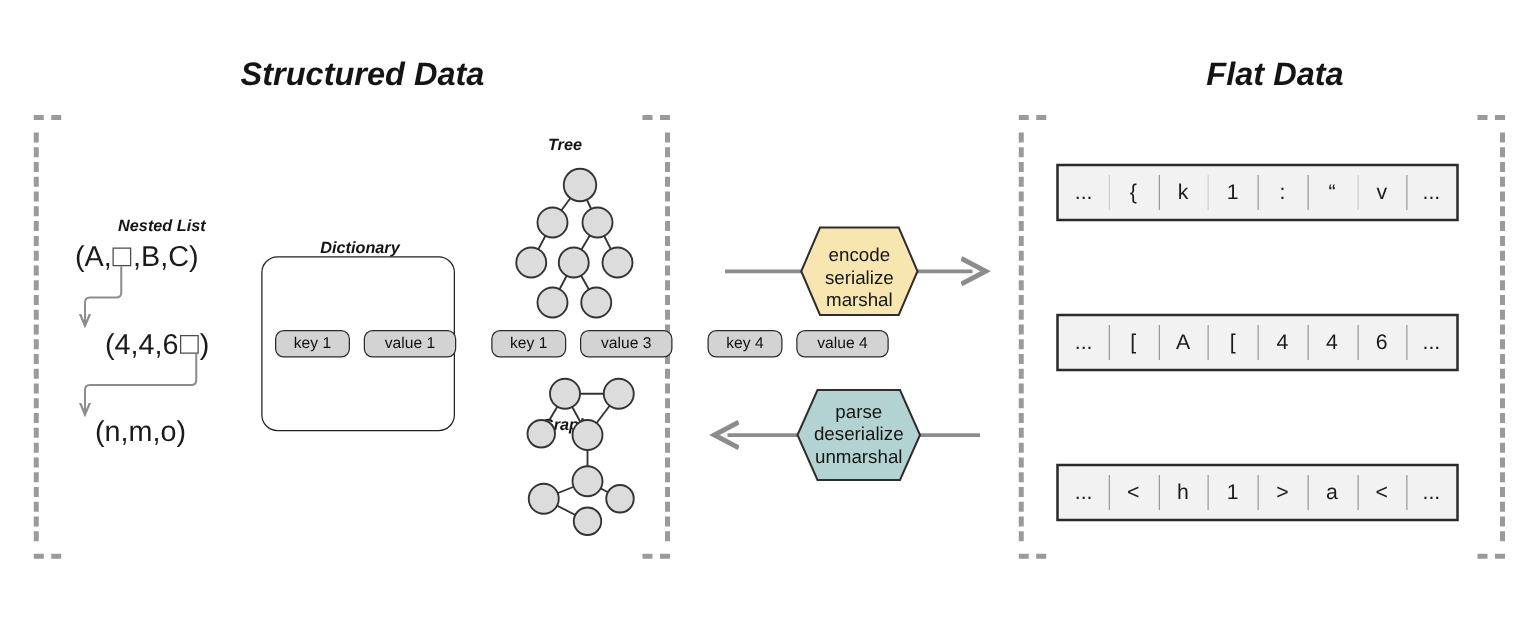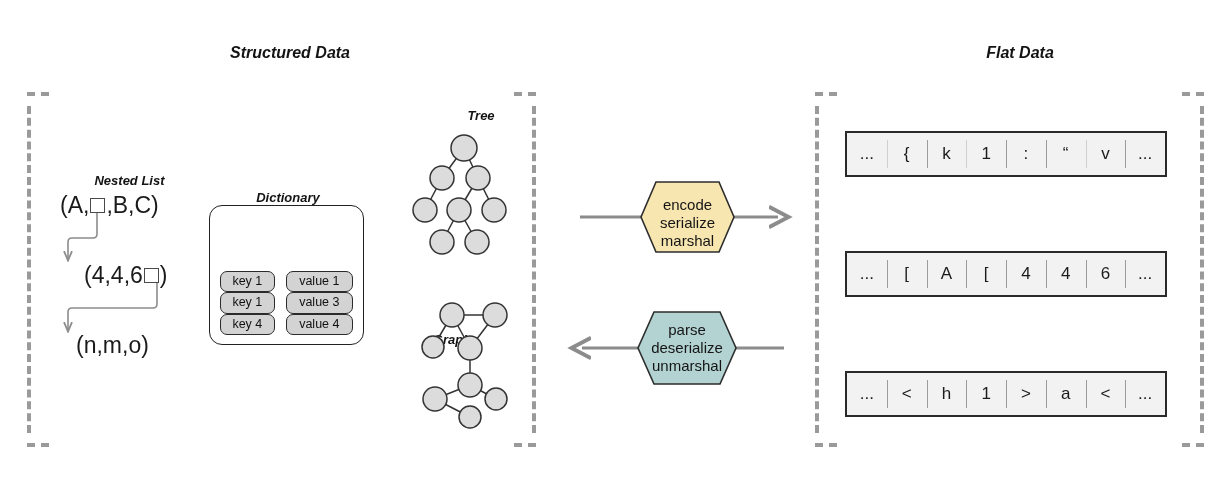--- a/index.html
+++ b/index.html
@@ -3,21 +3,21 @@
 <meta charset="utf-8">
 <style>
   html,body{margin:0;padding:0;background:#ffffff;}
   body{width:1230px;height:501px;position:relative;overflow:hidden;
        font-family:"Liberation Sans","DejaVu Sans",sans-serif;color:#111;}
 
   .abs{position:absolute;}
 
   
   .section-title{
-    font-style:italic;font-weight:bold;font-size:16px;color:#141414;
+    font-style:italic;font-weight:bold;font-size:26px;color:#141414;
     text-align:center;white-space:nowrap;
   }
 
   
   .bracket{position:absolute;}
   .bracket .vline{
     position:absolute;top:14px;bottom:14px;width:0;
     border-left:4px dashed #9a9a9a;
   }
   .bracket .stub{
@@ -50,22 +50,23 @@
     border:1.6px solid #4a4a4a;background:#fff;
     margin:0 1px;vertical-align:middle;
   }
 
   
   .dict-card{
     position:absolute;border:1.6px solid #222;border-radius:13px;
     background:#ffffff;box-sizing:border-box;
   }
   .dict-rows{
-    position:absolute;inset:9px 10px;display:flex;flex-direction:column;
-    justify-content:flex-end;
+    position:absolute;inset:9px 10px;display:flex;flex-direction:row;
+    justify-content:space-between;
+    gap:28px;
   }
   .dict-row{display:flex;gap:11px;align-items:center;}
   .pill{
     background:#d3d3d3;border:1.4px solid #2b2b2b;border-radius:7px;
     font-size:12.5px;color:#111;text-align:center;
     padding:3px 0 4px 0;box-sizing:border-box;line-height:1;
   }
   .pill.key{width:60px;}
   .pill.value{width:74px;}
 
@@ -172,21 +173,21 @@
       <div class="pill value">value 3</div>
     </div>
     <div class="dict-row">
       <div class="pill key">key 4</div>
       <div class="pill value">value 4</div>
     </div>
 
   </div>
 </div>
 
-<div class="abs sub-label" style="left:421px;top:108px;width:120px;">Tree</div>
+<div class="abs sub-label" style="left:392px;top:108px;width:120px;">Tree</div>
 
 <svg class="abs" style="left:405px;top:126px;" width="125" height="145">
   <g stroke="#333" stroke-width="1.5" fill="none">
     <line x1="59" y1="22" x2="37" y2="52"></line>
     <line x1="59" y1="22" x2="73" y2="52"></line>
     <line x1="37" y1="52" x2="20" y2="84"></line>
     <line x1="73" y1="52" x2="54" y2="84"></line>
     <line x1="73" y1="52" x2="89" y2="84"></line>
     <line x1="54" y1="84" x2="37" y2="116"></line>
     <line x1="54" y1="84" x2="72" y2="116"></line>

